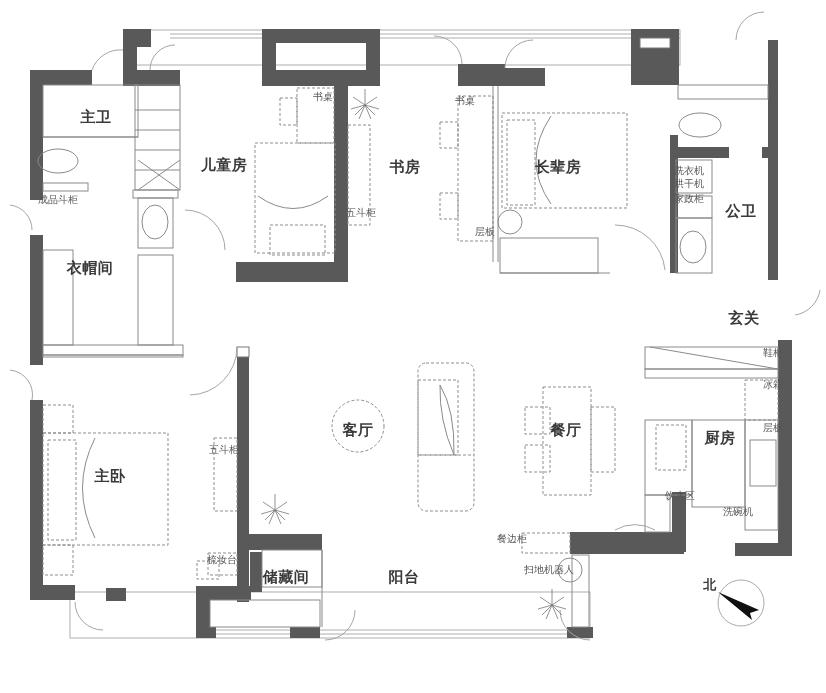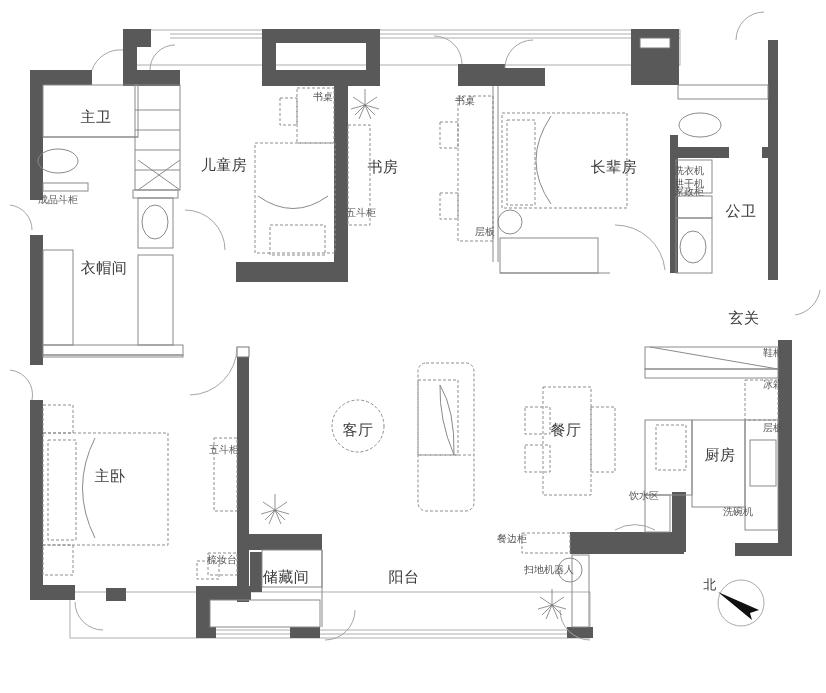--- a/index.html
+++ b/index.html
@@ -1,20 +1,20 @@
 <!DOCTYPE html>
 <html><head>
 <meta charset="utf-8">
 <style>
   html, body { margin:0; padding:0; background:#ffffff; }
   body { width:826px; height:693px; position:relative; overflow:hidden;
          font-family:"DejaVu Sans", sans-serif; color:#333; }
   #plan { position:absolute; left:0; top:0; width:826px; height:693px; }
   .lbl { position:absolute; white-space:nowrap; color:#3a3a3a; transform:translate(-50%,-50%); }
-  .room { font-size:15px; letter-spacing:0.5px; }
+  .room { font-size:15px; letter-spacing:0.5px;font-weight:bold; }
   .small { font-size:10px; color:#555; }
   .wall { fill:#595959; }
   .thin { fill:none; stroke:#8a8a8a; stroke-width:1; }
   .dash { fill:none; stroke:#8d8d8d; stroke-width:1; stroke-dasharray:3 2; }
   .door { fill:none; stroke:#a5a5a5; stroke-width:1; }
   .win  { fill:none; stroke:#9a9a9a; stroke-width:0.8; }
 </style>
 </head>
 <body>
 
@@ -202,45 +202,45 @@
 
     <g>
       <circle cx="741" cy="603" r="23" fill="none" stroke="#aaa" stroke-width="1"></circle>
       <polygon points="718,592 759,610 750,613 752,620" fill="#111"></polygon>
     </g>
   </svg>
 
   
   <div class="lbl room" style="left:96px;top:117px">主卫</div>
   <div class="lbl room" style="left:224px;top:165px">儿童房</div>
-  <div class="lbl room" style="left:383px;top:167px">书房</div>
-  <div class="lbl room" style="left:614px;top:167px">长辈房</div>
+  <div class="lbl room" style="left:405px;top:167px">书房</div>
+  <div class="lbl room" style="left:558px;top:167px">长辈房</div>
   <div class="lbl room" style="left:741px;top:211px">公卫</div>
-  <div class="lbl room" style="left:104px;top:268px">衣帽间</div>
+  <div class="lbl room" style="left:90px;top:268px">衣帽间</div>
   <div class="lbl room" style="left:744px;top:318px">玄关</div>
   <div class="lbl room" style="left:358px;top:430px">客厅</div>
   <div class="lbl room" style="left:566px;top:430px">餐厅</div>
-  <div class="lbl room" style="left:720px;top:455px">厨房</div>
+  <div class="lbl room" style="left:720px;top:438px">厨房</div>
   <div class="lbl room" style="left:110px;top:476px">主卧</div>
   <div class="lbl room" style="left:286px;top:577px">储藏间</div>
   <div class="lbl room" style="left:404px;top:577px">阳台</div>
 
   
   <div class="lbl small" style="left:323px;top:97px">书桌</div>
   <div class="lbl small" style="left:465px;top:101px">书桌</div>
   <div class="lbl small" style="left:361px;top:213px">五斗柜</div>
   <div class="lbl small" style="left:485px;top:232px">层板</div>
   <div class="lbl small" style="left:58px;top:200px">成品斗柜</div>
   <div class="lbl small" style="left:689px;top:171px">洗衣机</div>
   <div class="lbl small" style="left:689px;top:184px">烘干机</div>
-  <div class="lbl small" style="left:689px;top:192px">家政柜</div>
+  <div class="lbl small" style="left:689px;top:199px">家政柜</div>
   <div class="lbl small" style="left:773px;top:353px">鞋柜</div>
   <div class="lbl small" style="left:773px;top:385px">冰箱</div>
   <div class="lbl small" style="left:773px;top:428px">层板</div>
-  <div class="lbl small" style="left:644px;top:496px">饮水区</div>
+  <div class="lbl small" style="left:680px;top:496px">饮水区</div>
   <div class="lbl small" style="left:738px;top:512px">洗碗机</div>
   <div class="lbl small" style="left:224px;top:450px">五斗柜</div>
   <div class="lbl small" style="left:222px;top:560px">梳妆台</div>
   <div class="lbl small" style="left:512px;top:539px">餐边柜</div>
   <div class="lbl small" style="left:549px;top:570px">扫地机器人</div>
 
   
   <div class="lbl room" style="left:710px;top:585px;font-size:13px">北</div>
 </div>
 

